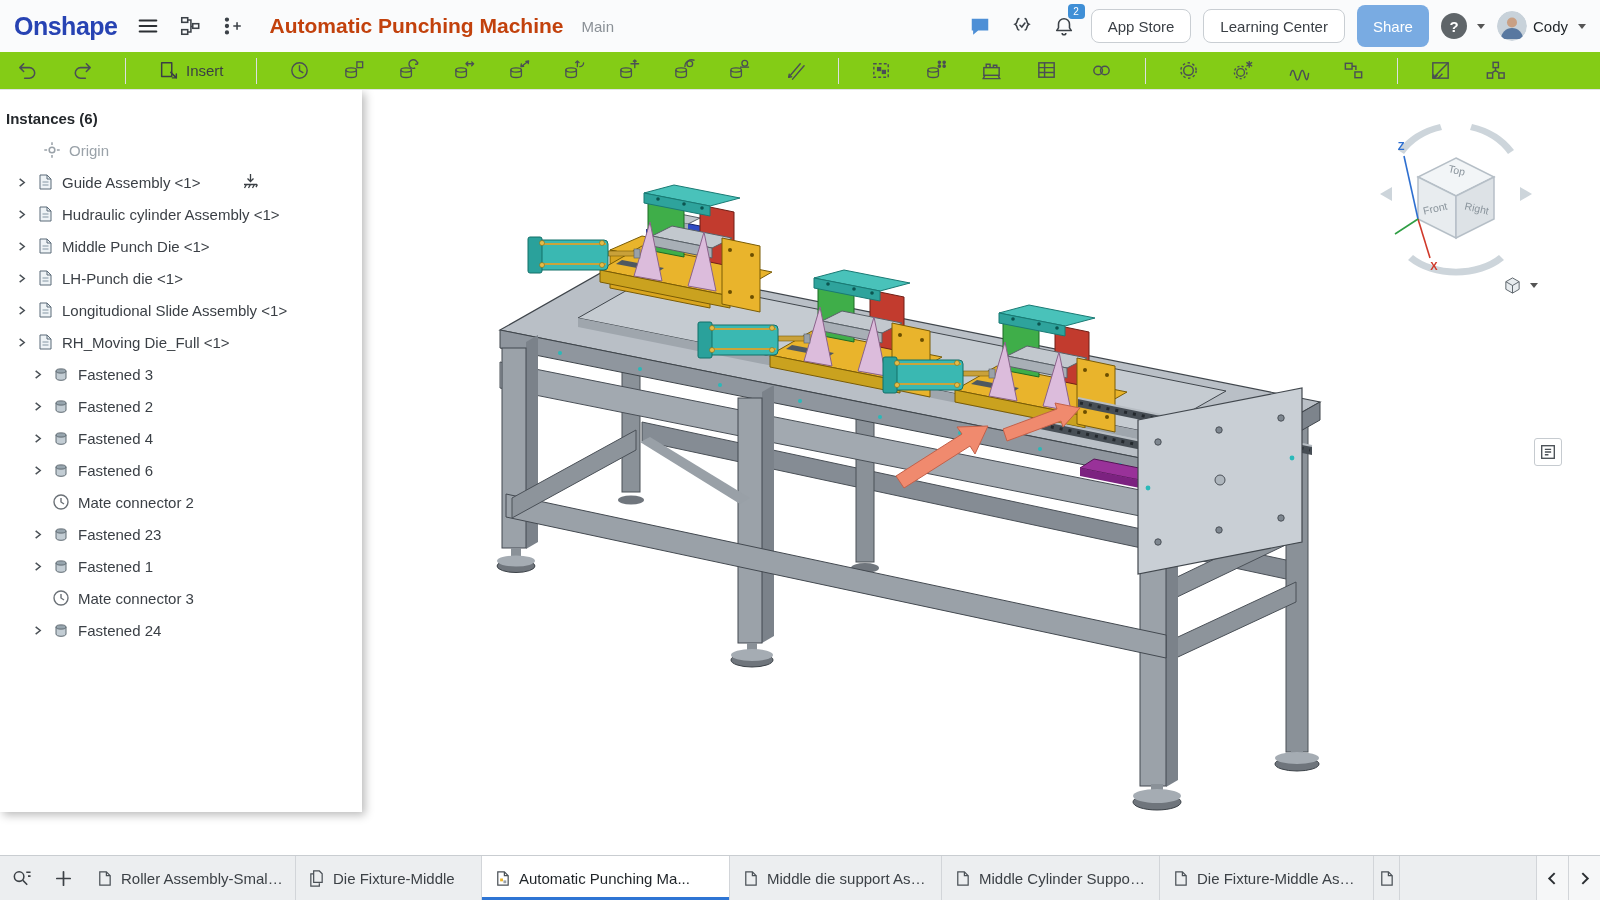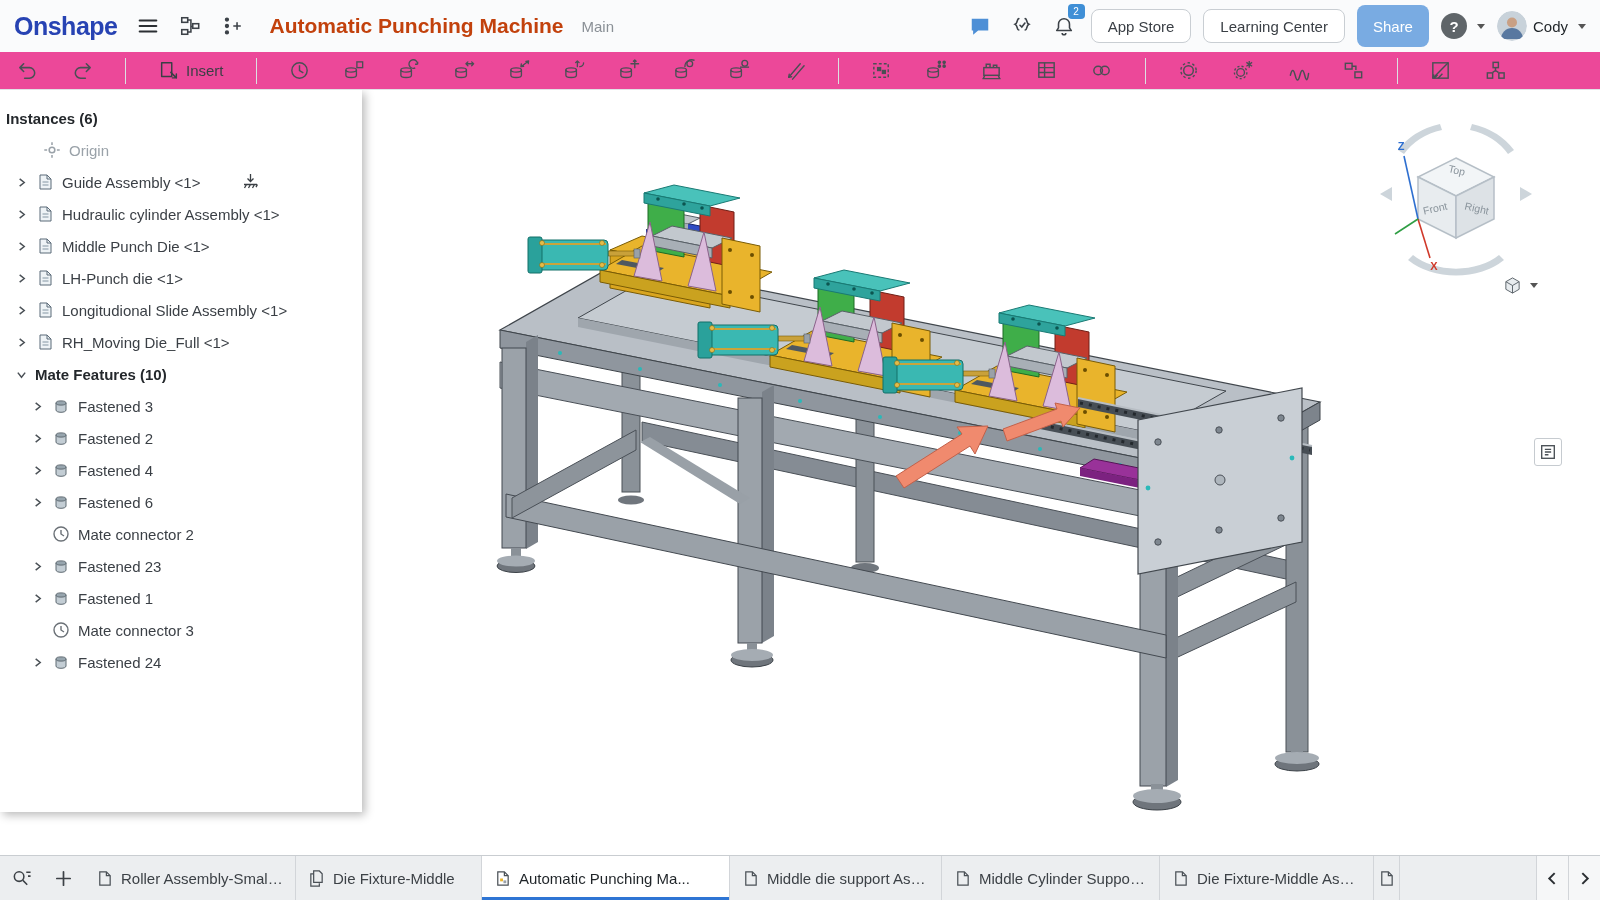--- a/index.html
+++ b/index.html
@@ -25,21 +25,21 @@
   .badge { position:absolute; top:-7px; right:-6px; min-width:17px; height:15px; border-radius:4px;
     background:#3f8fd6; color:#fff; font-size:10px; display:flex; align-items:center; justify-content:center; padding:0 3px; }
   .help-circle { width:26px; height:26px; border-radius:50%; background:#5f6569; color:#fff;
     display:flex; align-items:center; justify-content:center; font-size:15px; font-weight:700; }
   .caret { width:0; height:0; border-left:4px solid transparent; border-right:4px solid transparent;
     border-top:5px solid #555; margin-left:4px; }
   .userbox { display:flex; align-items:center; gap:6px; }
   .avatar { width:30px; height:30px; border-radius:50%; overflow:hidden; }
   .uname { font-size:15px; color:#1f2428; }
   
-  .toolbar { position:absolute; top:52px; left:0; right:0; height:38px; background:#ec4899;
+  .toolbar { position:absolute; top:52px; left:0; right:0; height:38px; background:#84cc16;
     border-bottom:1px solid #e0e3e6; display:flex; align-items:center; padding:0 8px; gap:17px; z-index:19; }
   .tbtn { width:38px; height:30px; display:flex; align-items:center; justify-content:center;
     color:#4a4f54; border-radius:3px; }
   .tbtn svg { width:23px; height:23px; }
   .insert-btn { display:flex; align-items:center; gap:6px; height:30px; padding:0 8px; color:#3a3f45; font-size:15px; }
   .insert-btn svg { width:22px; height:22px; }
   .tsep { width:1px; height:26px; background:#dcdfe2; margin:0 7px; flex:none; }
   
   .viewport { position:absolute; top:90px; bottom:45px; left:0; right:0; background:#fff; }
   .viewport > svg.scene { position:absolute; inset:0; }
@@ -590,28 +590,20 @@
     <span class="iicon">
         <svg viewBox="0 0 18 18">
           <path d="M4 2h7l4 4v10H4z" fill="#eef3f6" stroke="#5b6b78"></path>
           <path d="M11 2v4h4" fill="none" stroke="#5b6b78"></path>
           <path d="M6.5 9h6M6.5 12h6" stroke="#8496a3"></path>
         </svg>
       </span>
     <span class="plabel">RH_Moving Die_Full &lt;1&gt;</span>
   </div>
 
-  <div class="prow">
-    <span class="chev down">
-        <svg viewBox="0 0 12 12">
-          <path d="M4 2l5 4-5 4" fill="none" stroke="currentColor" stroke-width="1.6"></path>
-        </svg>
-      </span>
-    <span class="plabel mf-head">Mate Features (10)</span>
-  </div>
 
   <div class="prow">
     <span class="chev l2">
         <svg viewBox="0 0 12 12">
           <path d="M4 2l5 4-5 4" fill="none" stroke="currentColor" stroke-width="1.6"></path>
         </svg>
       </span>
     <span class="iicon">
         <svg viewBox="0 0 18 18">
           <path d="M4 6v7c0 1.4 2.2 2.3 5 2.3s5-.9 5-2.3V6" fill="#c3cdd4" stroke="#5f6a72"></path>

